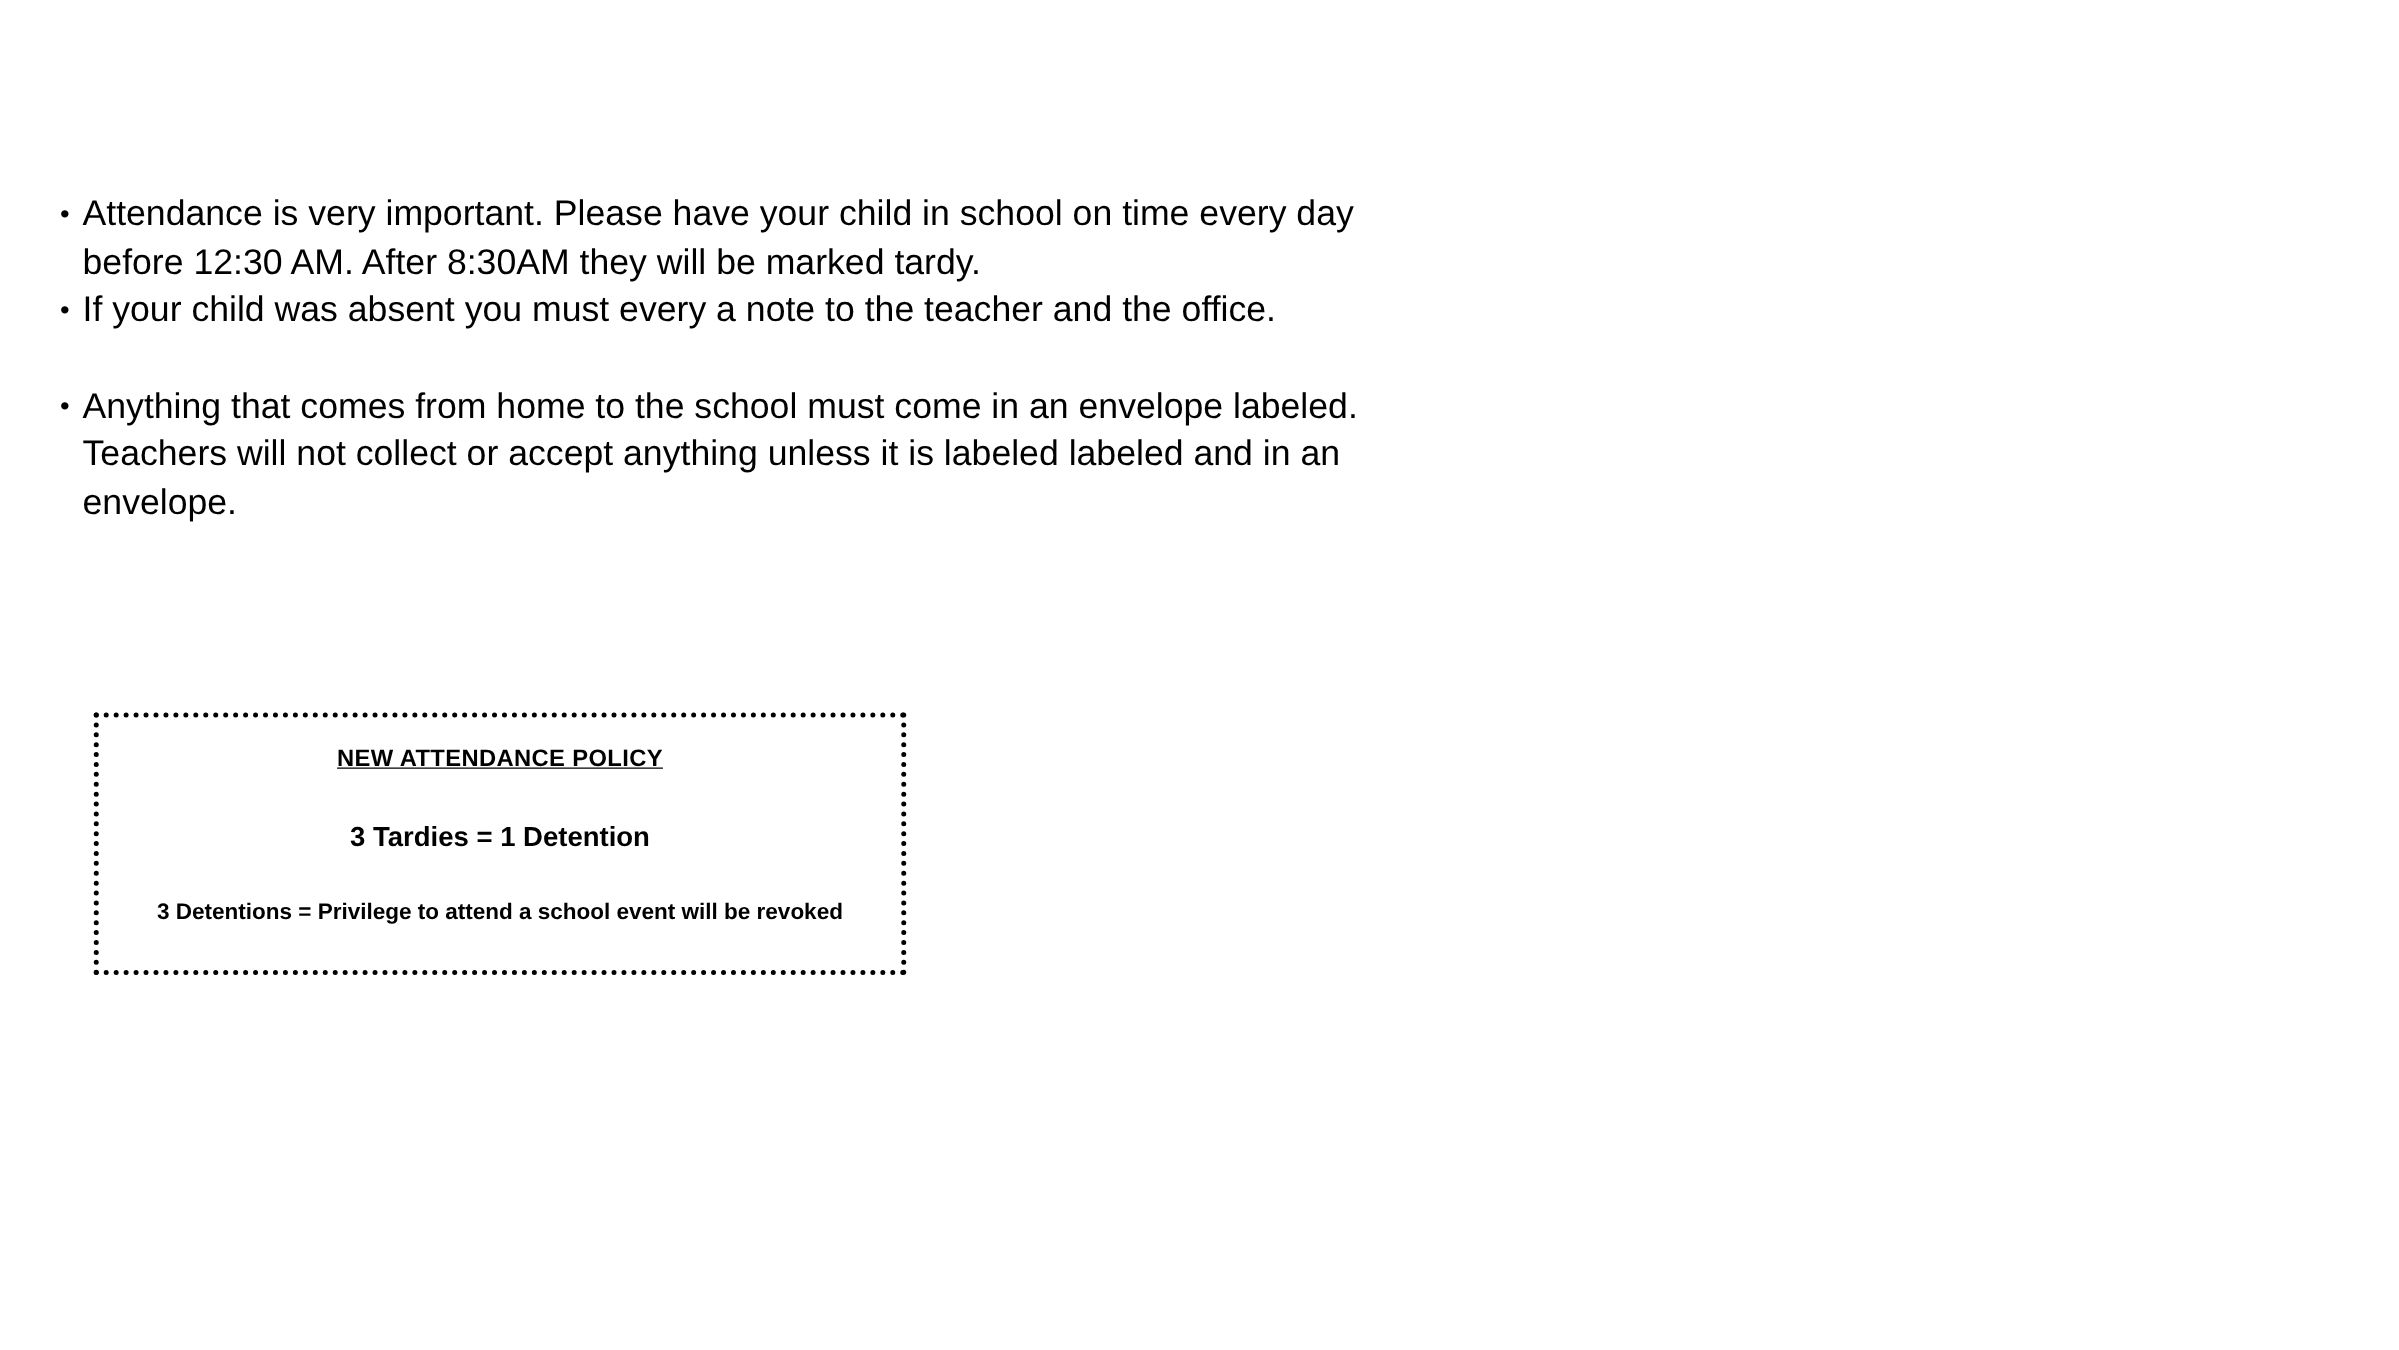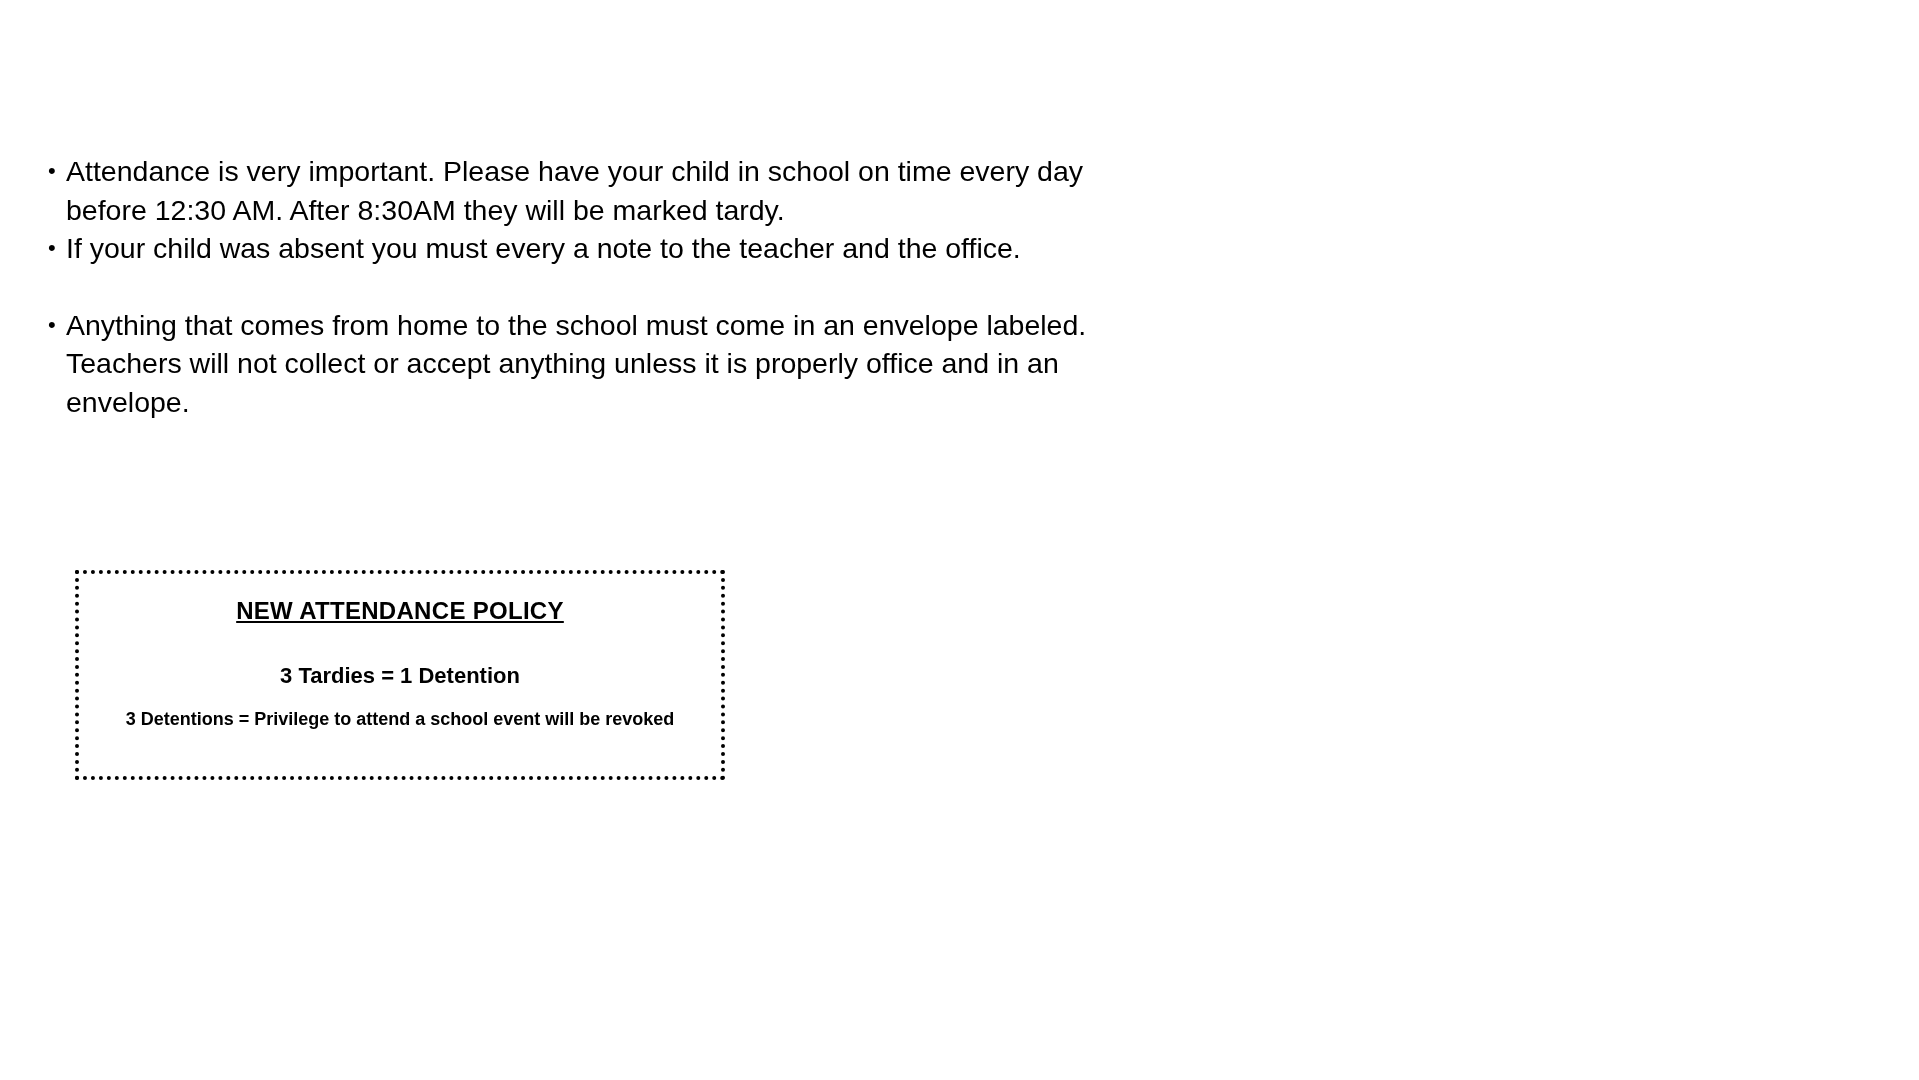--- a/index.html
+++ b/index.html
@@ -57,30 +57,30 @@
     top: 570px;
     width: 650px;
     height: 210px;
     border: 4px dotted #000000;
     text-align: center;
     font-weight: bold;
     background: #ffffff;
   }
   .policy-heading {
     margin-top: 23px;
-    font-size: 24px;
+    font-size: 19px;
     text-decoration: underline;
     letter-spacing: 0.3px;
   }
   .policy-rule-1 {
     margin-top: 38px;
     font-size: 22px;
   }
   .policy-rule-2 {
-    margin-top: 16px;
+    margin-top: 32px;
     font-size: 18px;
     line-height: 28px;
     padding: 0 10px;
   }
 </style>
 </head>
 <body>
 
 <div class="slide">
 
@@ -92,21 +92,21 @@
       <span class="bullet-text">Attendance is very important. Please have your child in school on time every day before 12:30 AM. After 8:30AM they will be marked tardy.</span>
     </div>
 
     <div class="bullet">
       <span class="dot">•</span>
       <span class="bullet-text">If your child was absent you must every a note to the teacher and the office.</span>
     </div>
 
     <div class="bullet spaced">
       <span class="dot">•</span>
-      <span class="bullet-text">Anything that comes from home to the school must come in an envelope labeled. Teachers will not collect or accept anything unless it is properly office and in an envelope.</span>
+      <span class="bullet-text">Anything that comes from home to the school must come in an envelope labeled. Teachers will not collect or accept anything unless it is labeled labeled and in an envelope.</span>
     </div>
 
   </div>
 
   <div class="policy-box">
     <div class="policy-heading">NEW ATTENDANCE POLICY</div>
     <div class="policy-rule-1">3 Tardies = 1 Detention</div>
     <div class="policy-rule-2">3 Detentions = Privilege to attend a school event will be revoked</div>
   </div>
 

